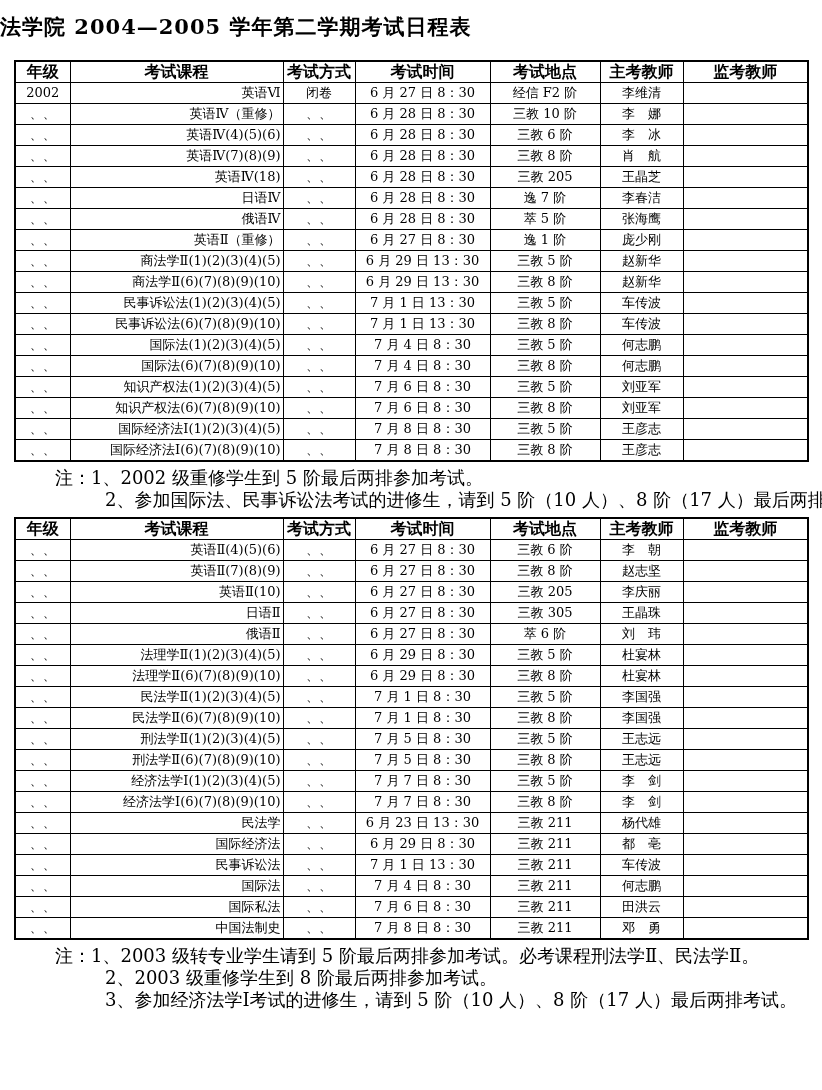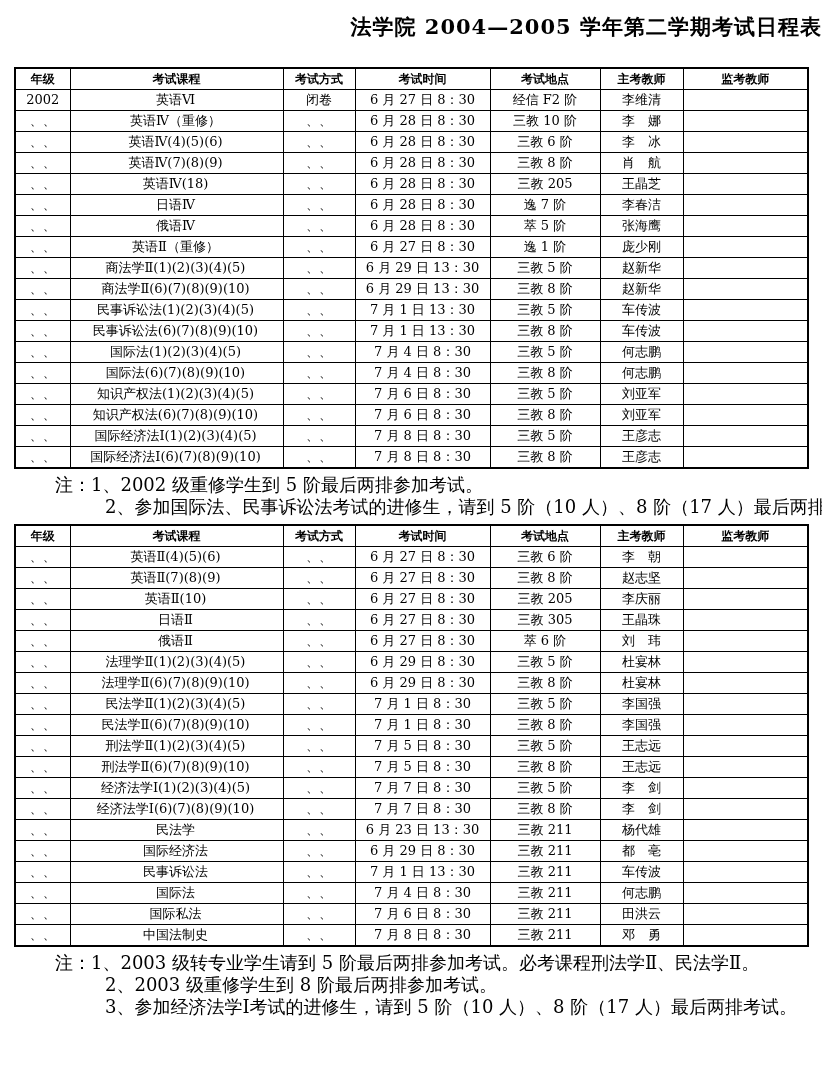--- a/index.html
+++ b/index.html
@@ -5,50 +5,50 @@
   * { margin: 0; padding: 0; box-sizing: border-box; }
   html, body {
     width: 822px;
     background: #ffffff;
     color: #000000;
     font-family: "DejaVu Serif", "Liberation Serif", serif;
   }
   body { height: 1090px; overflow: hidden; }
   .page { width: 822px; padding-top: 13px; }
   .doc-title {
-    text-align: right;
+    text-align: left;
     font-size: 21px;
     font-weight: bold;
     letter-spacing: 1px;
-    margin-bottom: 26px;
+    margin-bottom: 19px;
   }
   table.exam-table {
     border-collapse: collapse;
     table-layout: fixed;
     margin-left: 14px;
     width: 793px;
     border: 2px solid #000;
   }
   table.exam-table th, table.exam-table td {
     border: 1px solid #000;
     height: 20px;
     line-height: 20px;
     font-size: 13px;
     text-align: center;
     white-space: nowrap;
     overflow: hidden;
     padding: 0 2px;
   }
   table.exam-table th {
-    font-size: 12px;
+    font-size: 16px;
     font-weight: bold;
     height: 21px;
   }
   table.exam-table td.col1 {
-    text-align: center;
+    text-align: right;
     padding-left: 0;
   }
   .notes { margin: 5px 0 6px 55px; }
   .note-line {
     font-size: 18px;
     line-height: 22px;
     white-space: nowrap;
   }
   .note-line.indent { margin-left: 50px; }
 </style>

